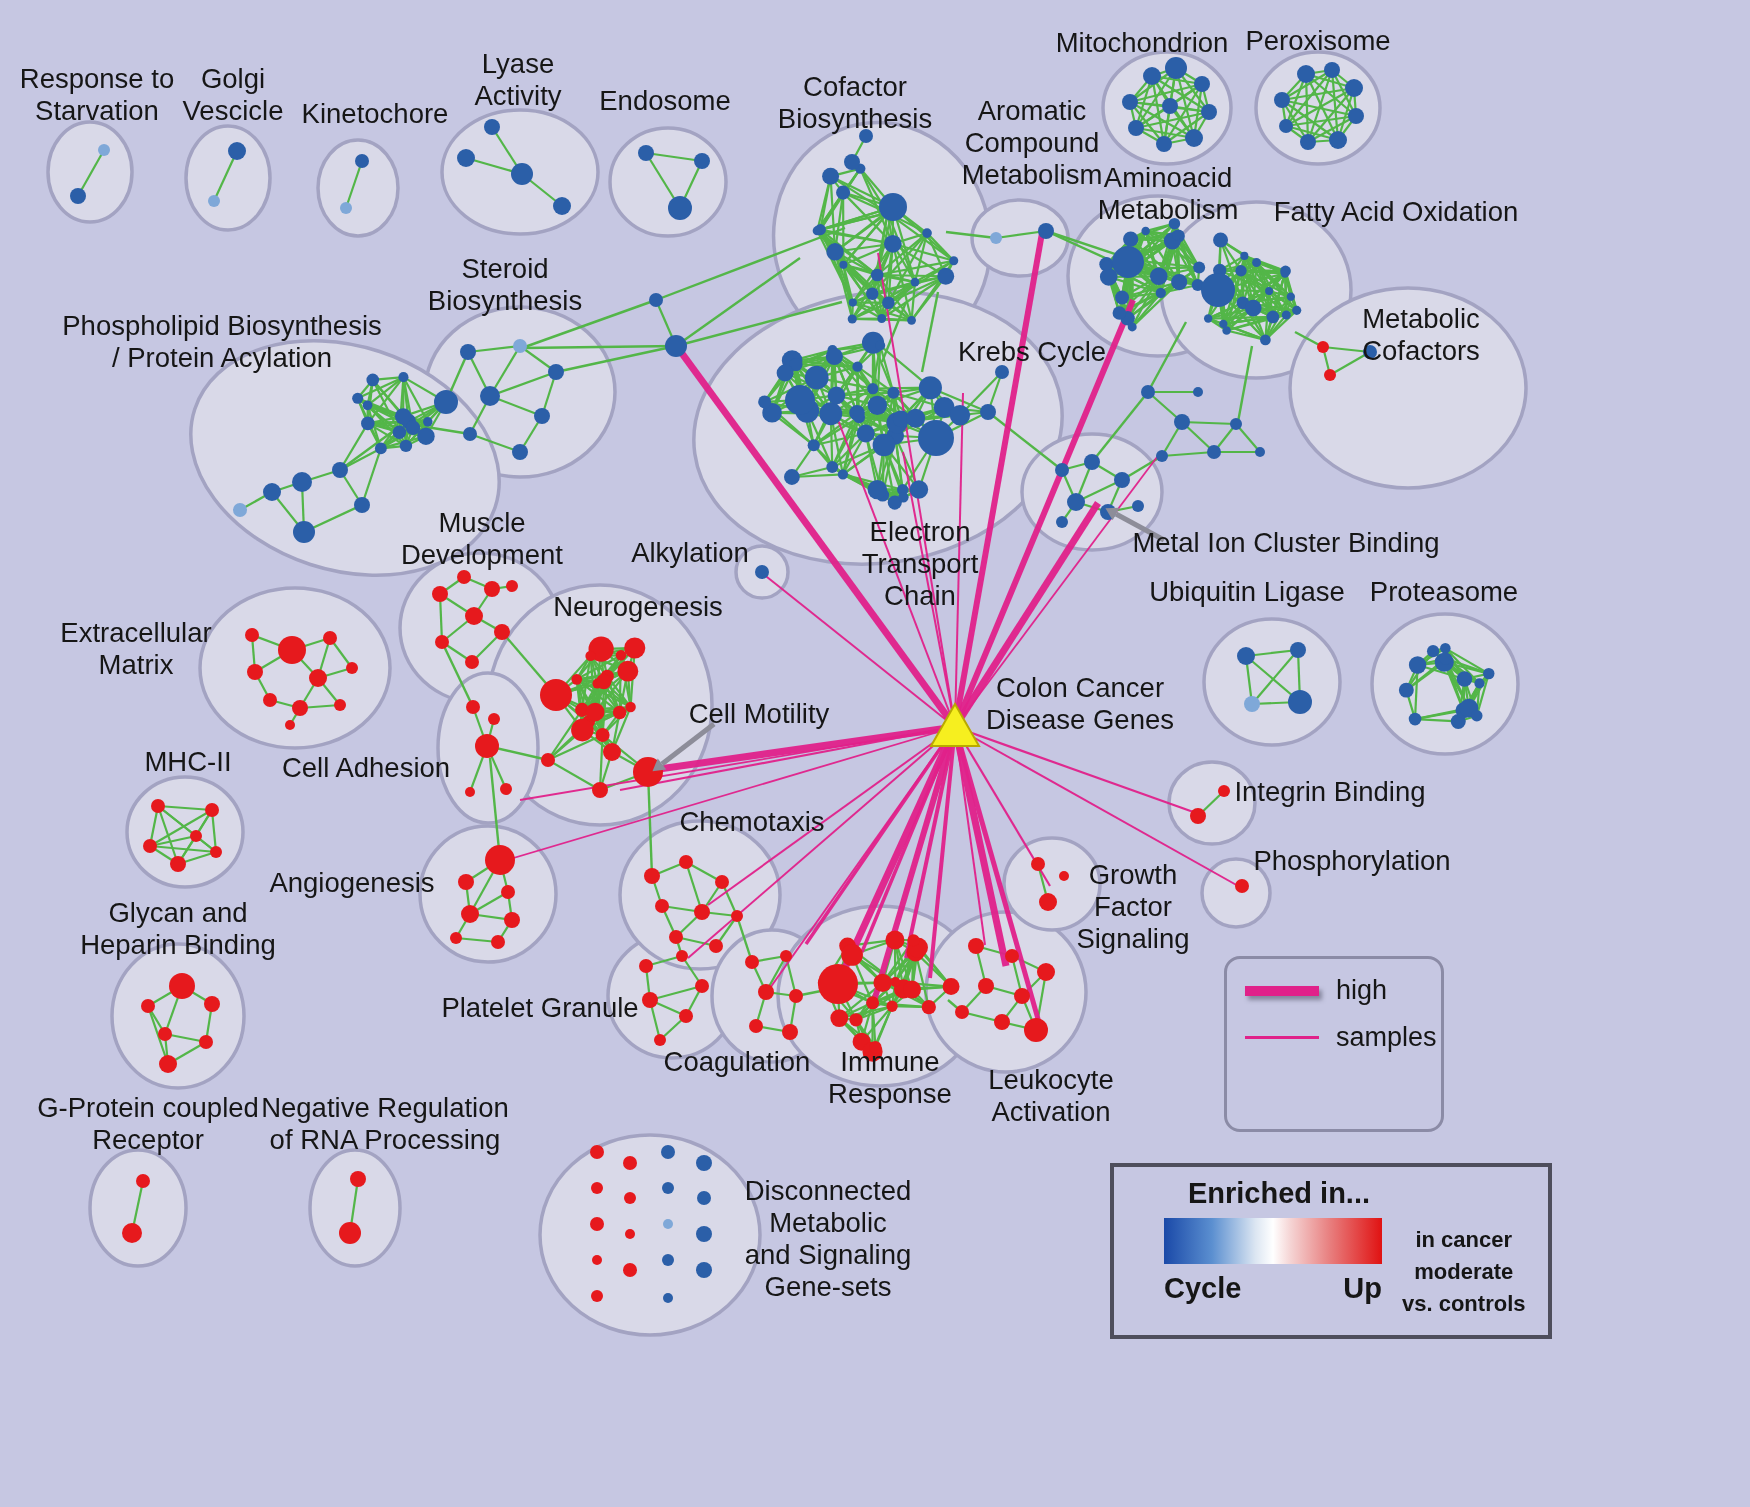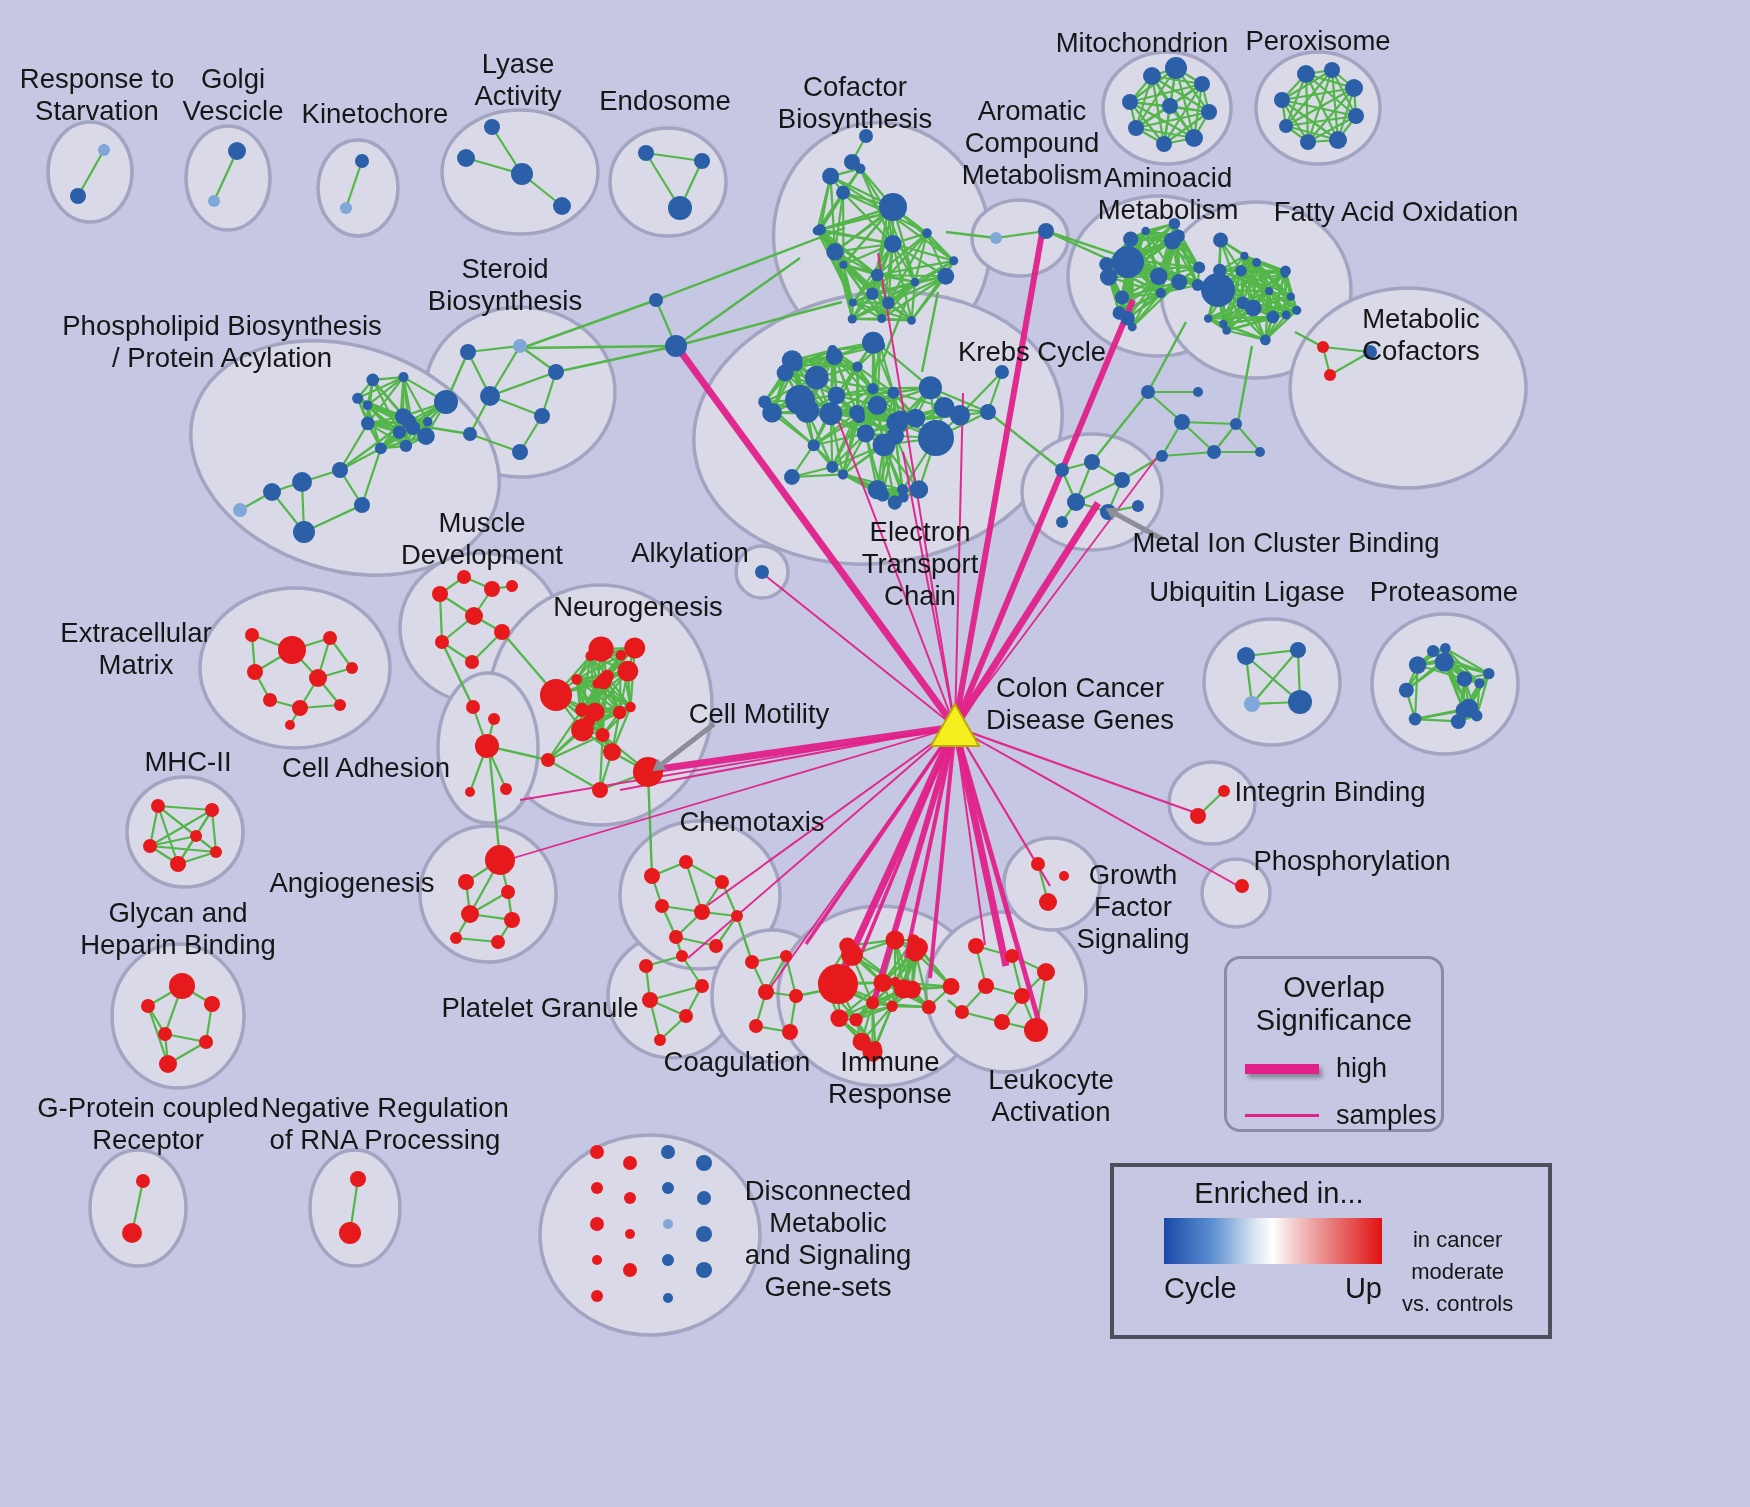--- a/index.html
+++ b/index.html
@@ -6,21 +6,21 @@
   .stage{position:relative;width:1750px;height:1507px;background:#c6c7e2;
          font-family:"Liberation Sans",sans-serif;color:#161616;overflow:hidden;}
   svg#net{position:absolute;left:0;top:0;z-index:1;}
   .legend{position:absolute;z-index:2;}
   .legend-sig{left:1224px;top:956px;width:214px;height:170px;border:3px solid #8b8ba6;border-radius:16px;}
   .legend-sig .legend-title{margin-top:12px;text-align:center;font-size:29px;line-height:33px;}
   .sig-row{display:flex;align-items:center;gap:17px;margin:16px 0 0 18px;font-size:27px;}
   .sig-bar{display:inline-block;background:#e0218a;}
   .sig-high{width:74px;height:10px;box-shadow:3px 4px 4px rgba(80,80,100,.55);}
   .sig-mod{width:74px;height:3px;}
-  .legend-enrich{left:1110px;top:1163px;width:434px;height:168px;border:4px solid #4e4e5c;}
+  .legend-enrich{left:1110px;top:1163px;width:434px;height:168px;border:4px solid #4e4e5c;font-weight:bold;}
   .enrich-title{width:280px;margin:10px 0 0 25px;text-align:center;font-size:29px;}
   .enrich-body{display:flex;align-items:flex-start;}
   .gradient-col{margin:8px 0 0 50px;width:218px;}
   .gradient-bar{height:46px;background:linear-gradient(90deg,#1a49a8 0%,#5b8fd0 22%,#dce6f2 42%,#ffffff 50%,#f5d4d4 58%,#e87f7f 76%,#e01212 100%);}
   .gradient-ends{display:flex;justify-content:space-between;font-size:29px;margin-top:8px;}
   .enrich-note{font-size:22px;line-height:32px;text-align:center;margin:14px 0 0 20px;}
 </style>
 </head>
 <body>
 
@@ -1770,24 +1770,20 @@
       <text x="1444" y="601" text-anchor="middle" font-size="27.5" fill="#161616" font-family="&quot;Liberation Sans&quot;, sans-serif">Proteasome</text>
       <text x="828" y="1200" text-anchor="middle" font-size="27.5" fill="#161616" font-family="&quot;Liberation Sans&quot;, sans-serif">Disconnected</text>
       <text x="828" y="1232" text-anchor="middle" font-size="27.5" fill="#161616" font-family="&quot;Liberation Sans&quot;, sans-serif">Metabolic</text>
       <text x="828" y="1264" text-anchor="middle" font-size="27.5" fill="#161616" font-family="&quot;Liberation Sans&quot;, sans-serif">and Signaling</text>
       <text x="828" y="1296" text-anchor="middle" font-size="27.5" fill="#161616" font-family="&quot;Liberation Sans&quot;, sans-serif">Gene-sets</text>
       <text x="1080" y="697" text-anchor="middle" font-size="27.5" fill="#161616" font-family="&quot;Liberation Sans&quot;, sans-serif">Colon Cancer</text>
       <text x="1080" y="729" text-anchor="middle" font-size="27.5" fill="#161616" font-family="&quot;Liberation Sans&quot;, sans-serif">Disease Genes</text>
     </svg>
 
   <div class="legend legend-sig">
-    <div class="legend-title">
-      <div>Overlap</div>
-      <div>Significance</div>
-    </div>
     <div class="sig-row">
       <span class="sig-bar sig-high"></span>
       <span>high</span>
     </div>
     <div class="sig-row">
       <span class="sig-bar sig-mod"></span>
       <span>samples</span>
     </div>
   </div>
 

